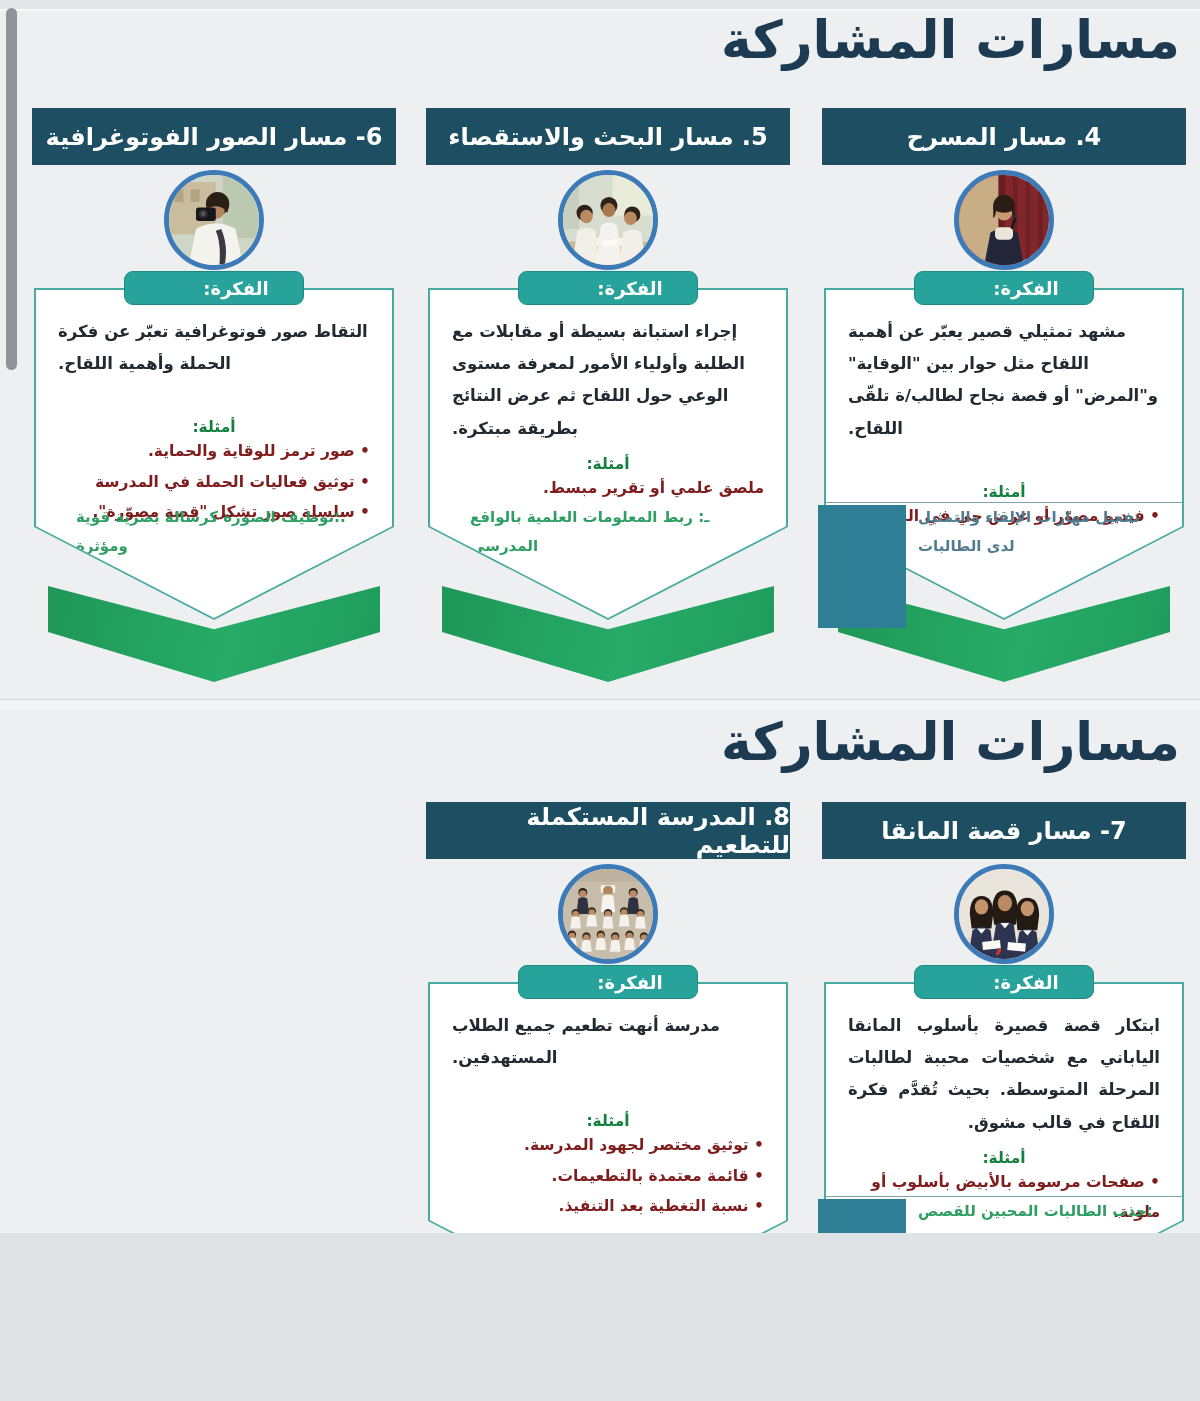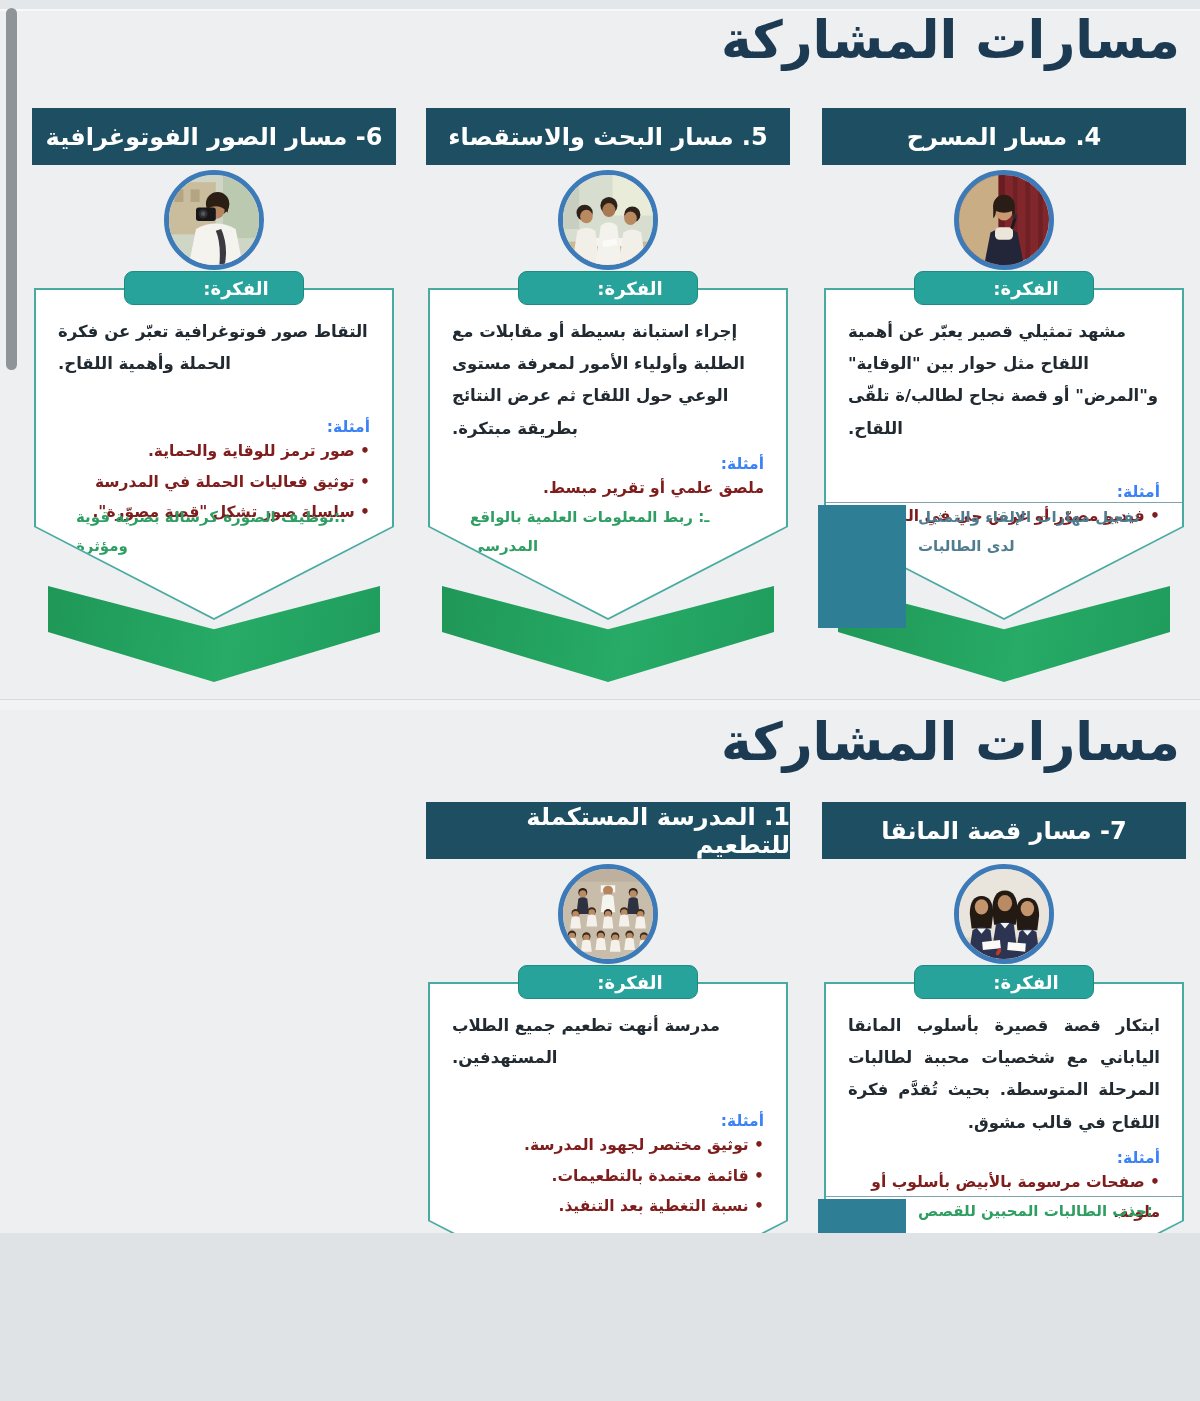--- a/index.html
+++ b/index.html
@@ -54,21 +54,21 @@
     clip-path:polygon(0 0,100% 0,100% 72%,50% 100%,0 72%); background:#49aaa2; }
   .pennant-inner { position:absolute; inset:2px;
     clip-path:polygon(0 0,100% 0,100% 72%,50% 100%,0 72%); background:#ffffff; }
   .pennant-divider {
     position:absolute; top:212px; left:0; right:0; height:0;
     border-top:1.5px solid #7fa3ad; z-index:3;
   }
   .card-body { position:absolute; top:26px; left:22px; right:22px; color:#20262c; }
   .body-text { font-size:16.5px; font-weight:700; line-height:1.95; text-align:left; color:#222a31; }
   .body-text.justify { text-align:justify; text-align-last:right; }
-  .examples-label { font-size:15.5px; font-weight:700; text-align:right; margin-top:38px; color:#3b82f6; }
+  .examples-label { font-size:15.5px; font-weight:700; text-align:center; margin-top:38px; color:#15803d; }
   .examples-label.tight { margin-top:10px; }
   .bullet-line { font-size:15.5px; font-weight:700; text-align:right; line-height:1.95; color:#7f1d1d; }
   .card-footer {
     position:absolute; bottom:58px; left:40px; right:40px;
     font-size:15px; font-weight:700; text-align:left; line-height:1.9; z-index:3;
   }
   .footer-green { color:#2f9e63; }
   .footer-slate { color:#4f7d8f; }
   .card-footer.shifted { left:92px; right:28px; }
   .chevron-band {
@@ -250,21 +250,21 @@
             <div class="bullet-line">• شخصية بطلة تواجه تحديات صحية وتتعلم عن</div>
           </div>
           <div class="card-footer footer-green shifted">:جذب الطالبات المحبين للقصص المصورة وتشجيع الإبداع</div>
         </div>
       </div>
       <div class="teal-block"></div>
       <div class="chevron-band"></div>
     </div>
 
     <div class="card pos-mid">
-      <div class="card-header">1. المدرسة المستكملة للتطعيم</div>
+      <div class="card-header">8. المدرسة المستكملة للتطعيم</div>
       <div class="photo-circle">
         <svg viewBox="0 0 100 100" preserveAspectRatio="xMidYMid slice">
           <defs>
             <g id="kid8">
               <circle cx="0" cy="-9" r="4.6" fill="#3a2a1d"></circle>
               <circle cx="0" cy="-7.6" r="3.6" fill="#bb8c63"></circle>
               <path d="M-6,8 L-4.5,-4 Q0,-7 4.5,-4 L6,8 Z" fill="#f3f1ea"></path>
             </g>
           </defs>
           <rect width="100" height="100" fill="#c8bcab"></rect>

